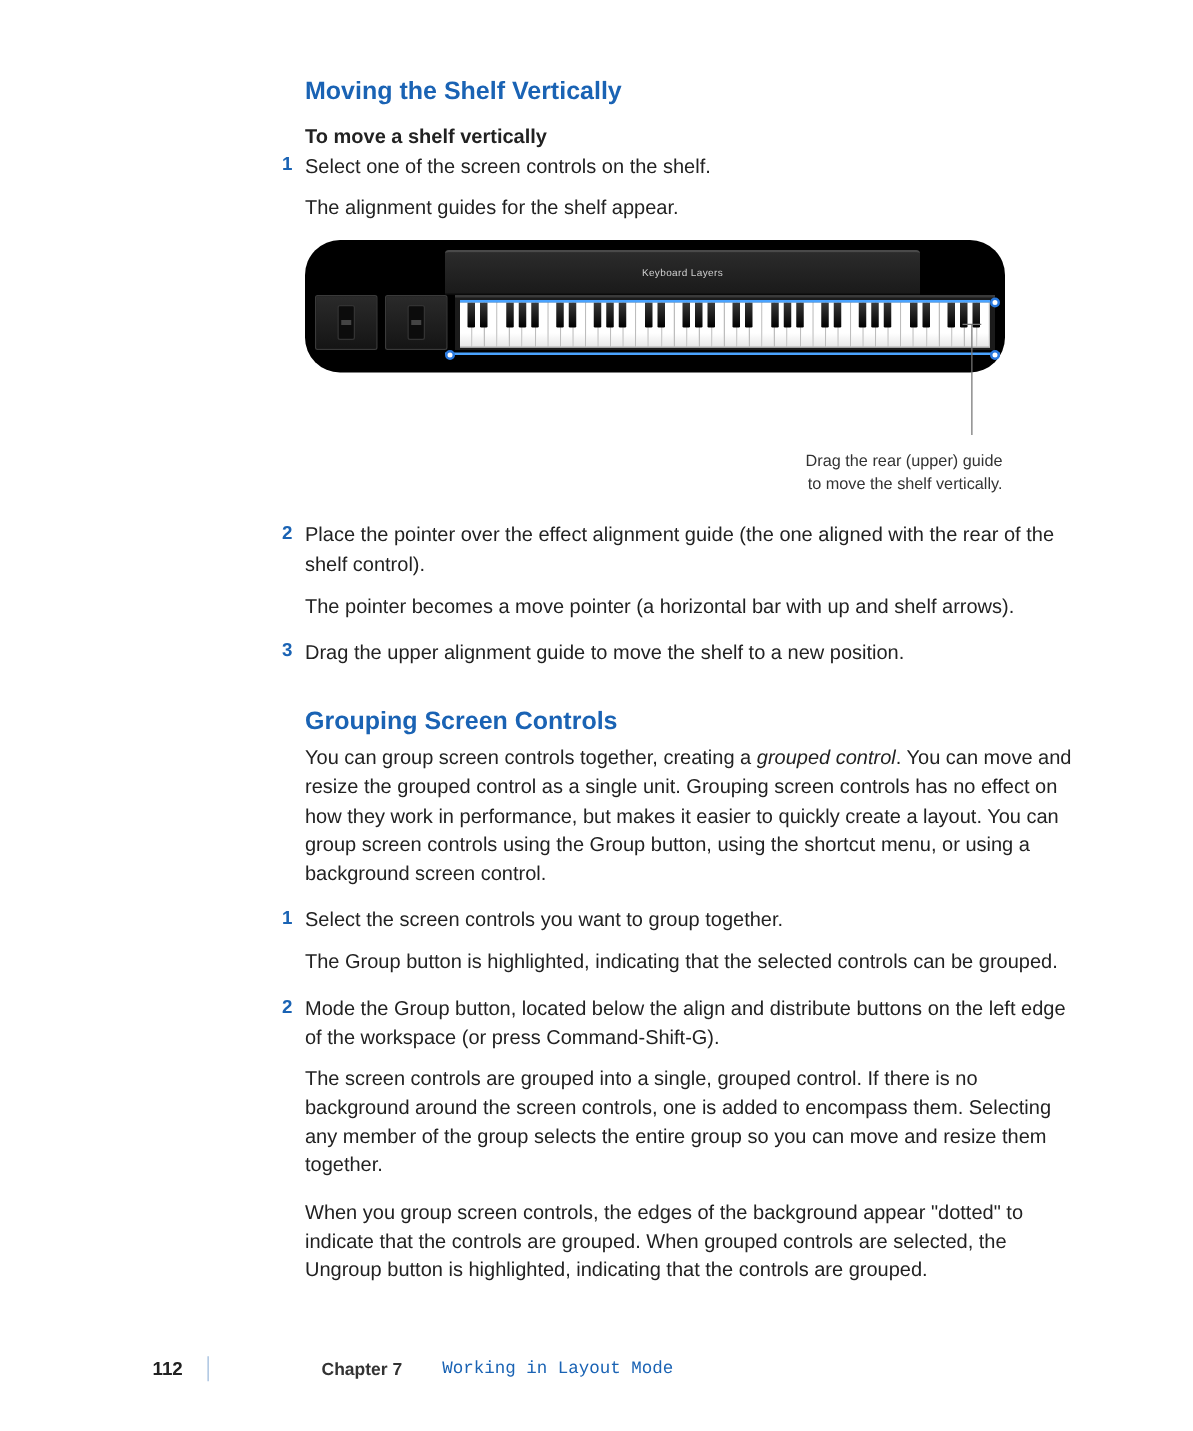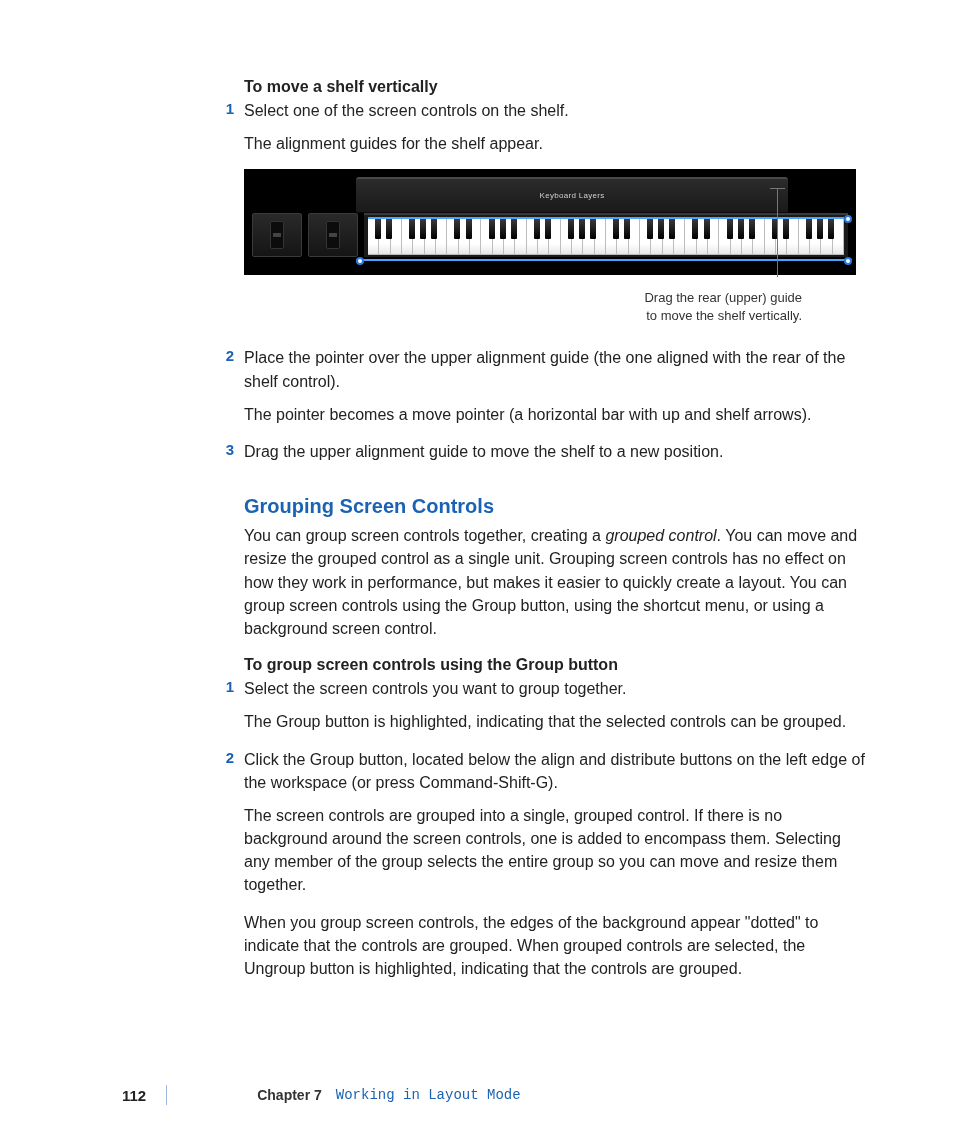--- a/index.html
+++ b/index.html
@@ -57,24 +57,25 @@
     margin: 0 0 14px 74px;
     font-size: 16px;
     line-height: 1.45;
   }
   .italic { font-style: italic; }
   
   .figure-wrap {
     margin: 4px 0 10px 74px;
   }
   .kb-container {
-    width: 612px;
+    width: 560px;
     background: #000;
     position: relative;
     padding: 8px 8px 18px 8px;
+    border-radius: 28px;
   }
   .kb-top-shell {
     height: 36px;
     background: linear-gradient(#2b2b2b,#1a1a1a);
     border-top: 2px solid #4a4a4a;
     border-bottom: 1px solid #0a0a0a;
     margin: 0 60px 0 104px;
     border-radius: 3px 3px 0 0;
     display: flex;
     align-items: center;
@@ -161,20 +162,21 @@
     margin-top: 14px;
     padding-right: 2px;
   }
   .caption {
     font-size: 13px;
     line-height: 1.35;
     color: #333;
     text-align: right;
     width: 170px;
     position: relative;
+    margin-top: 48px;
   }
   .leader-line {
     position: absolute;
     right: 24px;
     top: -100px;
     width: 1px;
     height: 88px;
     background: #777;
   }
   .leader-line::before {
@@ -197,29 +199,30 @@
     font-weight: 700;
     font-size: 15px;
     margin-left: 110px;
     color: #222;
   }
   .footer-divider {
     width: 1px; height: 20px;
     background: #9cb9db;
     margin: 0 20px 0 20px;
   }
-  .chapter-label { font-weight: 700; font-size: 14px; color: #333; margin-right: 14px;}
+  .chapter-label { font-weight: 700; font-size: 14px; color: #333; margin-right: 32px;}
   .chapter-title { font-size: 14px; color: #1a63b4; font-family: Liberation Mono, monospace; }
   .section-gap { height: 22px; }
 </style>
 </head>
 <body>
 
 <div class="page">
 
+  <div class="h2">Moving the Shelf Vertically</div>
 
   <div class="sub-bold">To move a shelf vertically</div>
 
   <div class="step-row">
     <div class="step-num">1</div>
     <div class="step-body">Select one of the screen controls on the shelf.</div>
   </div>
   <div class="step-follow">The alignment guides for the shelf appear.</div>
 
   <div class="figure-wrap">
@@ -347,47 +350,46 @@
         <div class="leader-line"></div>
         <span>Drag the rear (upper) guide to move the shelf vertically.</span>
       </div>
     </div>
   </div>
 
   <div style="height:12px"></div>
 
   <div class="step-row">
     <div class="step-num">2</div>
-    <div class="step-body">Place the pointer over the upper alignment guide (the one aligned with the rear of the shelf control).</div>
+    <div class="step-body">Place the pointer over the effect alignment guide (the one aligned with the rear of the shelf control).</div>
   </div>
   <div class="step-follow">The pointer becomes a move pointer (a horizontal bar with up and shelf arrows).</div>
 
   <div class="step-row">
     <div class="step-num">3</div>
     <div class="step-body">Drag the upper alignment guide to move the shelf to a new position.</div>
   </div>
 
   <div class="section-gap"></div>
 
   <div class="h2">Grouping Screen Controls</div>
   <div class="para">
     <span>You can group screen controls together, creating a </span><span class="italic">grouped control</span><span>. You can move and resize the grouped control as a single unit. Grouping screen controls has no effect on how they work in performance, but makes it easier to quickly create a layout. You can group screen controls using the Group button, using the shortcut menu, or using a background screen control.</span>
   </div>
 
-  <div class="sub-bold">To group screen controls using the Group button</div>
 
   <div class="step-row">
     <div class="step-num">1</div>
     <div class="step-body">Select the screen controls you want to group together.</div>
   </div>
   <div class="step-follow">The Group button is highlighted, indicating that the selected controls can be grouped.</div>
 
   <div class="step-row">
     <div class="step-num">2</div>
-    <div class="step-body">Click the Group button, located below the align and distribute buttons on the left edge of the workspace (or press Command-Shift-G).</div>
+    <div class="step-body">Mode the Group button, located below the align and distribute buttons on the left edge of the workspace (or press Command-Shift-G).</div>
   </div>
   <div class="step-follow">The screen controls are grouped into a single, grouped control. If there is no background around the screen controls, one is added to encompass them. Selecting any member of the group selects the entire group so you can move and resize them together.</div>
   <div class="step-follow">When you group screen controls, the edges of the background appear "dotted" to indicate that the controls are grouped. When grouped controls are selected, the Ungroup button is highlighted, indicating that the controls are grouped.</div>
 
 </div>
 
 <div class="footer">
   <div class="page-num">112</div>
   <div class="footer-divider"></div>
   <div style="width:70px"></div>

